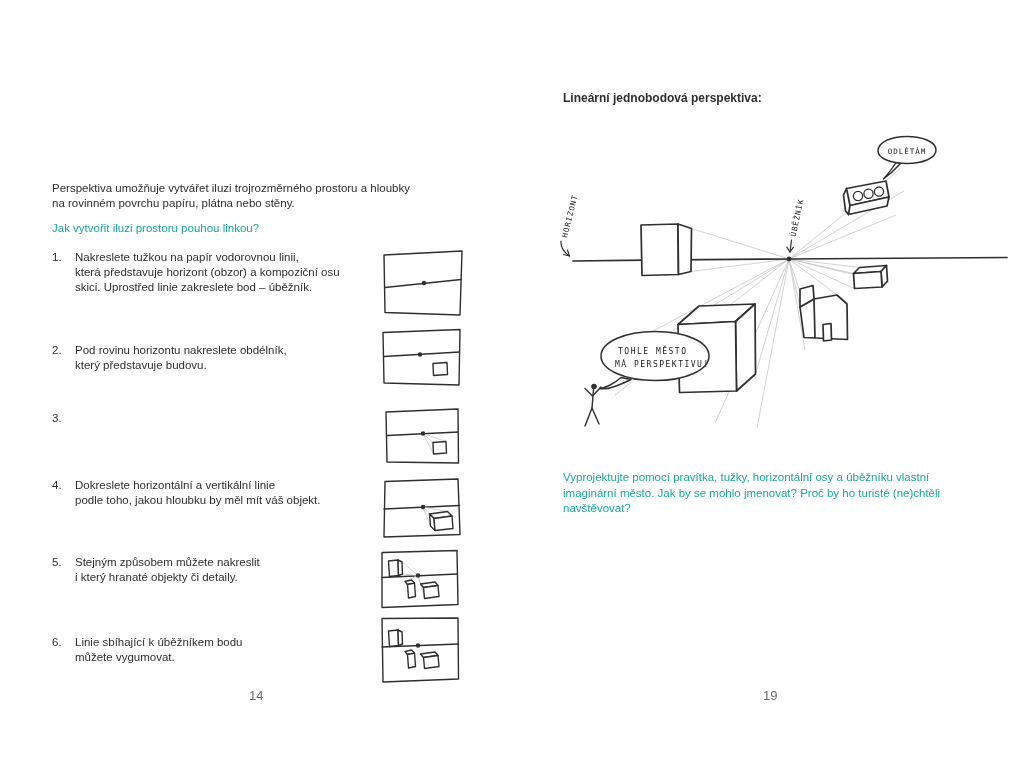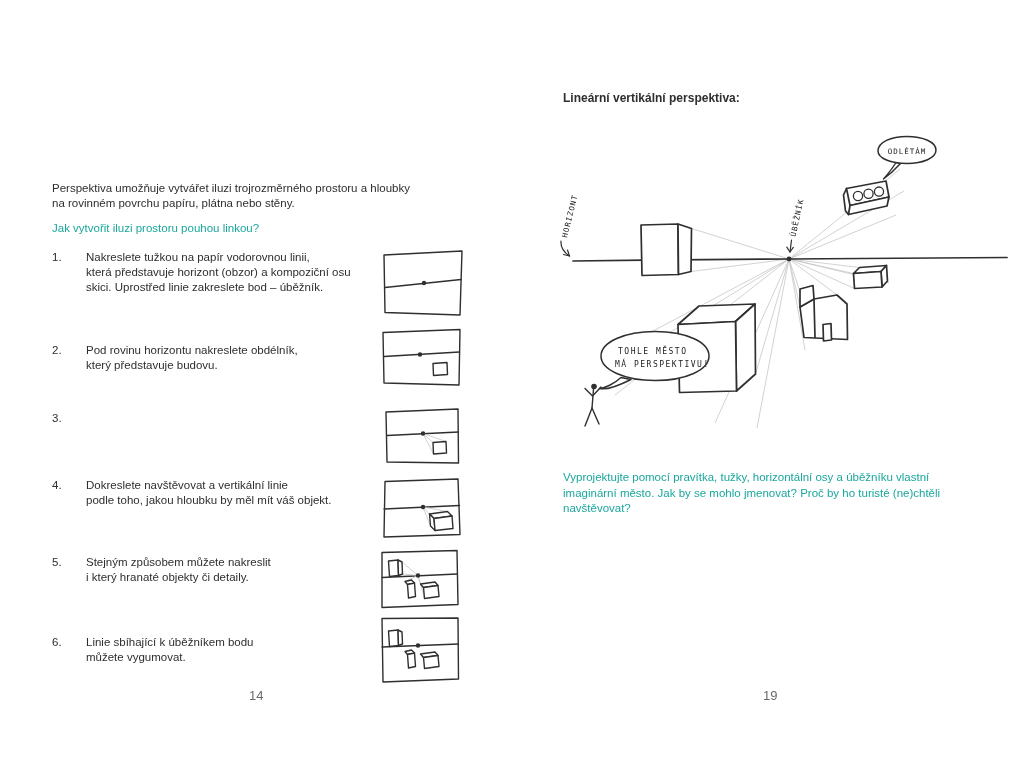--- a/index.html
+++ b/index.html
@@ -13,21 +13,21 @@
   }
   .intro{
     position:absolute;left:52px;top:181px;font-size:11.5px;line-height:14.5px;
     white-space:pre-line;margin:0;
   }
   .question{
     position:absolute;left:52px;top:222px;font-size:11.5px;margin:0;color:#1aa79c;
   }
   .step{position:absolute;left:52px;display:flex;font-size:11.5px;line-height:15px;}
   .step .num{width:23px;flex:0 0 23px;}
-  .step .txt{white-space:pre-line;max-width:300px;margin-left:11px;}
+  .step .txt{white-space:pre-line;max-width:300px;}
   .sketch{position:absolute;}
   .heading-right{
     position:absolute;left:563px;top:91px;font-size:12px;font-weight:bold;margin:0;
   }
   .exercise{
     position:absolute;left:563px;top:470px;font-size:11.5px;line-height:15.5px;
     color:#1aa79c;white-space:pre-line;margin:0;
   }
   .pagenum{position:absolute;top:688px;font-size:13px;color:#6b6b6b;}
   .pagenum.left{left:249px;}
@@ -63,21 +63,21 @@
   <div class="step" style="top:343px">
     <span class="num">2.</span>
     <span class="txt">Pod rovinu horizontu nakreslete obdélník,
 který představuje budovu.</span>
   </div>
   <div class="step" style="top:411px">
     <span class="num">3.</span>
   </div>
   <div class="step" style="top:478px">
     <span class="num">4.</span>
-    <span class="txt">Dokreslete navštěvovat a vertikální linie
+    <span class="txt">Dokreslete horizontální a vertikální linie
 podle toho, jakou hloubku by měl mít váš objekt.</span>
   </div>
   <div class="step" style="top:555px">
     <span class="num">5.</span>
     <span class="txt">Stejným způsobem můžete nakreslit
 i který hranaté objekty či detaily.</span>
   </div>
   <div class="step" style="top:635px">
     <span class="num">6.</span>
     <span class="txt">Linie sbíhající k úběžníkem bodu
@@ -135,21 +135,21 @@
     <path class="inkf2" d="M18,15 L22,17 L22.5,29 L18.5,30.5 Z"></path>
     <path class="inkf2" d="M27.5,39.5 L25,36.5 L31.5,35 L34.5,38 Z"></path>
     <path class="inkf2" d="M27.5,39.5 L34.5,38 L35.5,51.5 L28.5,53 Z"></path>
     <path class="inkf2" d="M43.5,42.5 L40.5,39 L55,37 L58,40.5 Z"></path>
     <path class="inkf2" d="M43.5,42.5 L58,40.5 L59,51.5 L44.5,53.5 Z"></path>
     <circle class="dot" cx="38" cy="30.5" r="2.2"></circle>
   </svg>
 
   <div class="pagenum left">14</div>
 
-  <h2 class="heading-right">Lineární vertikální perspektiva:</h2>
+  <h2 class="heading-right">Lineární jednobodová perspektiva:</h2>
 
   <svg class="illustration" width="460" height="310" viewBox="0 0 460 310">
 
     <g>
       <path class="faint" d="M234,134 L345,44"></path>
       <path class="faint" d="M234,134 L349,66"></path>
       <path class="faint" d="M234,134 L341,90"></path>
       <path class="faint" d="M234,134 L136.5,103.5"></path>
       <path class="faint" d="M234,134 L136,146.5"></path>
       <path class="faint" d="M234,134 L304.5,142.5"></path>

